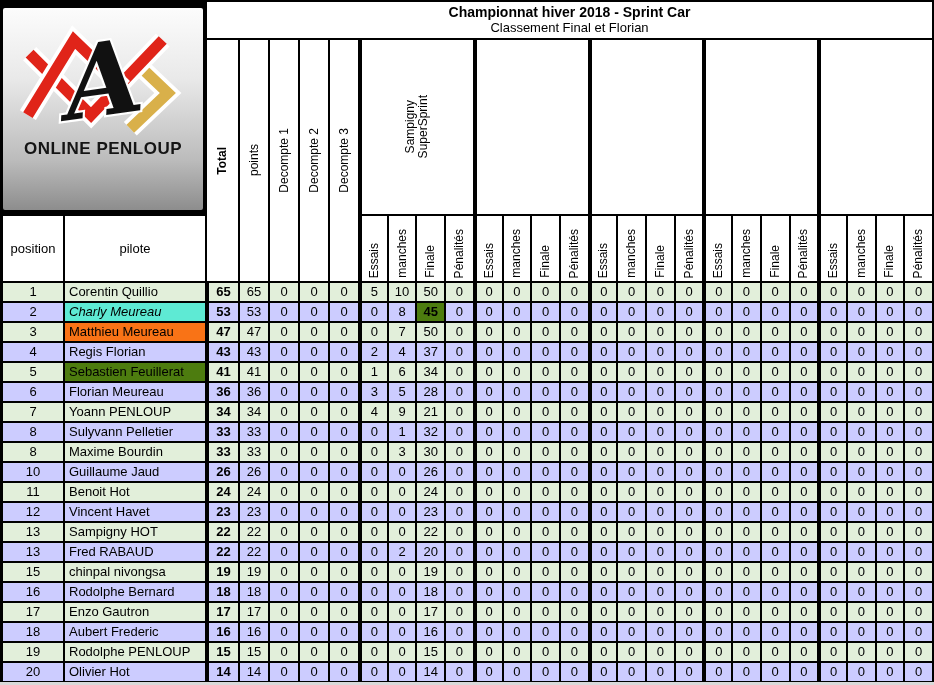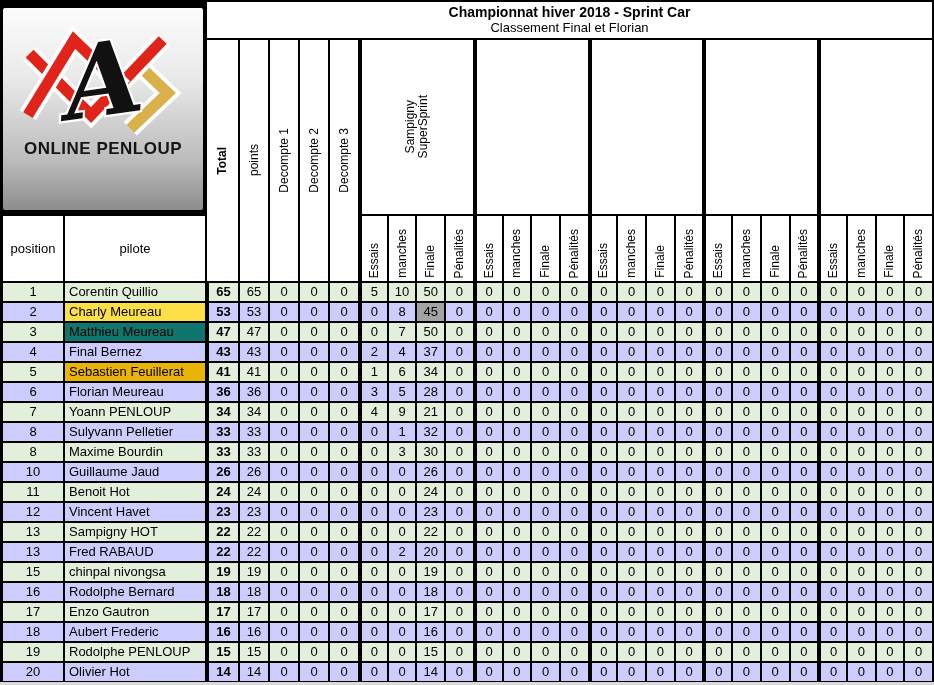--- a/index.html
+++ b/index.html
@@ -199,48 +199,48 @@
     <div class="cell" style="grid-area: 4 / 19; background: rgb(226, 239, 218);">0</div>
     <div class="cell thickL" style="grid-area: 4 / 20; background: rgb(226, 239, 218);">0</div>
     <div class="cell" style="grid-area: 4 / 21; background: rgb(226, 239, 218);">0</div>
     <div class="cell" style="grid-area: 4 / 22; background: rgb(226, 239, 218);">0</div>
     <div class="cell" style="grid-area: 4 / 23; background: rgb(226, 239, 218);">0</div>
     <div class="cell thickL" style="grid-area: 4 / 24; background: rgb(226, 239, 218);">0</div>
     <div class="cell" style="grid-area: 4 / 25; background: rgb(226, 239, 218);">0</div>
     <div class="cell" style="grid-area: 4 / 26; background: rgb(226, 239, 218);">0</div>
     <div class="cell" style="grid-area: 4 / 27; background: rgb(226, 239, 218);">0</div>
     <div class="cell" style="grid-area: 5 / 1; background: rgb(204, 204, 255);">2</div>
-    <div class="cell name" style="grid-area: 5 / 2; background: #fde047;">Charly Meureau</div>
+    <div class="cell name" style="grid-area: 5 / 2; background: #5eead4; font-style: italic;">Charly Meureau</div>
     <div class="cell bold thickL" style="grid-area: 5 / 3; background: rgb(204, 204, 255);">53</div>
     <div class="cell" style="grid-area: 5 / 4; background: rgb(204, 204, 255);">53</div>
     <div class="cell" style="grid-area: 5 / 5; background: rgb(204, 204, 255);">0</div>
     <div class="cell" style="grid-area: 5 / 6; background: rgb(204, 204, 255);">0</div>
     <div class="cell" style="grid-area: 5 / 7; background: rgb(204, 204, 255);">0</div>
     <div class="cell thickL" style="grid-area: 5 / 8; background: rgb(204, 204, 255);">0</div>
     <div class="cell" style="grid-area: 5 / 9; background: rgb(204, 204, 255);">8</div>
-    <div class="cell" style="grid-area: 5 / 10; background: #a3a3a3;">45</div>
+    <div class="cell" style="grid-area: 5 / 10; background: #4d7c0f; font-weight: bold;">45</div>
     <div class="cell" style="grid-area: 5 / 11; background: rgb(204, 204, 255);">0</div>
     <div class="cell thickL" style="grid-area: 5 / 12; background: rgb(204, 204, 255);">0</div>
     <div class="cell" style="grid-area: 5 / 13; background: rgb(204, 204, 255);">0</div>
     <div class="cell" style="grid-area: 5 / 14; background: rgb(204, 204, 255);">0</div>
     <div class="cell" style="grid-area: 5 / 15; background: rgb(204, 204, 255);">0</div>
     <div class="cell thickL" style="grid-area: 5 / 16; background: rgb(204, 204, 255);">0</div>
     <div class="cell" style="grid-area: 5 / 17; background: rgb(204, 204, 255);">0</div>
     <div class="cell" style="grid-area: 5 / 18; background: rgb(204, 204, 255);">0</div>
     <div class="cell" style="grid-area: 5 / 19; background: rgb(204, 204, 255);">0</div>
     <div class="cell thickL" style="grid-area: 5 / 20; background: rgb(204, 204, 255);">0</div>
     <div class="cell" style="grid-area: 5 / 21; background: rgb(204, 204, 255);">0</div>
     <div class="cell" style="grid-area: 5 / 22; background: rgb(204, 204, 255);">0</div>
     <div class="cell" style="grid-area: 5 / 23; background: rgb(204, 204, 255);">0</div>
     <div class="cell thickL" style="grid-area: 5 / 24; background: rgb(204, 204, 255);">0</div>
     <div class="cell" style="grid-area: 5 / 25; background: rgb(204, 204, 255);">0</div>
     <div class="cell" style="grid-area: 5 / 26; background: rgb(204, 204, 255);">0</div>
     <div class="cell" style="grid-area: 5 / 27; background: rgb(204, 204, 255);">0</div>
     <div class="cell" style="grid-area: 6 / 1; background: rgb(226, 239, 218);">3</div>
-    <div class="cell name" style="grid-area: 6 / 2; background: #0f766e;">Matthieu Meureau</div>
+    <div class="cell name" style="grid-area: 6 / 2; background: #f97316;">Matthieu Meureau</div>
     <div class="cell bold thickL" style="grid-area: 6 / 3; background: rgb(226, 239, 218);">47</div>
     <div class="cell" style="grid-area: 6 / 4; background: rgb(226, 239, 218);">47</div>
     <div class="cell" style="grid-area: 6 / 5; background: rgb(226, 239, 218);">0</div>
     <div class="cell" style="grid-area: 6 / 6; background: rgb(226, 239, 218);">0</div>
     <div class="cell" style="grid-area: 6 / 7; background: rgb(226, 239, 218);">0</div>
     <div class="cell thickL" style="grid-area: 6 / 8; background: rgb(226, 239, 218);">0</div>
     <div class="cell" style="grid-area: 6 / 9; background: rgb(226, 239, 218);">7</div>
     <div class="cell" style="grid-area: 6 / 10; background: rgb(226, 239, 218);">50</div>
     <div class="cell" style="grid-area: 6 / 11; background: rgb(226, 239, 218);">0</div>
     <div class="cell thickL" style="grid-area: 6 / 12; background: rgb(226, 239, 218);">0</div>
@@ -253,21 +253,21 @@
     <div class="cell" style="grid-area: 6 / 19; background: rgb(226, 239, 218);">0</div>
     <div class="cell thickL" style="grid-area: 6 / 20; background: rgb(226, 239, 218);">0</div>
     <div class="cell" style="grid-area: 6 / 21; background: rgb(226, 239, 218);">0</div>
     <div class="cell" style="grid-area: 6 / 22; background: rgb(226, 239, 218);">0</div>
     <div class="cell" style="grid-area: 6 / 23; background: rgb(226, 239, 218);">0</div>
     <div class="cell thickL" style="grid-area: 6 / 24; background: rgb(226, 239, 218);">0</div>
     <div class="cell" style="grid-area: 6 / 25; background: rgb(226, 239, 218);">0</div>
     <div class="cell" style="grid-area: 6 / 26; background: rgb(226, 239, 218);">0</div>
     <div class="cell" style="grid-area: 6 / 27; background: rgb(226, 239, 218);">0</div>
     <div class="cell" style="grid-area: 7 / 1; background: rgb(204, 204, 255);">4</div>
-    <div class="cell name" style="grid-area: 7 / 2; background: rgb(204, 204, 255);">Final Bernez</div>
+    <div class="cell name" style="grid-area: 7 / 2; background: rgb(204, 204, 255);">Regis Florian</div>
     <div class="cell bold thickL" style="grid-area: 7 / 3; background: rgb(204, 204, 255);">43</div>
     <div class="cell" style="grid-area: 7 / 4; background: rgb(204, 204, 255);">43</div>
     <div class="cell" style="grid-area: 7 / 5; background: rgb(204, 204, 255);">0</div>
     <div class="cell" style="grid-area: 7 / 6; background: rgb(204, 204, 255);">0</div>
     <div class="cell" style="grid-area: 7 / 7; background: rgb(204, 204, 255);">0</div>
     <div class="cell thickL" style="grid-area: 7 / 8; background: rgb(204, 204, 255);">2</div>
     <div class="cell" style="grid-area: 7 / 9; background: rgb(204, 204, 255);">4</div>
     <div class="cell" style="grid-area: 7 / 10; background: rgb(204, 204, 255);">37</div>
     <div class="cell" style="grid-area: 7 / 11; background: rgb(204, 204, 255);">0</div>
     <div class="cell thickL" style="grid-area: 7 / 12; background: rgb(204, 204, 255);">0</div>
@@ -280,21 +280,21 @@
     <div class="cell" style="grid-area: 7 / 19; background: rgb(204, 204, 255);">0</div>
     <div class="cell thickL" style="grid-area: 7 / 20; background: rgb(204, 204, 255);">0</div>
     <div class="cell" style="grid-area: 7 / 21; background: rgb(204, 204, 255);">0</div>
     <div class="cell" style="grid-area: 7 / 22; background: rgb(204, 204, 255);">0</div>
     <div class="cell" style="grid-area: 7 / 23; background: rgb(204, 204, 255);">0</div>
     <div class="cell thickL" style="grid-area: 7 / 24; background: rgb(204, 204, 255);">0</div>
     <div class="cell" style="grid-area: 7 / 25; background: rgb(204, 204, 255);">0</div>
     <div class="cell" style="grid-area: 7 / 26; background: rgb(204, 204, 255);">0</div>
     <div class="cell" style="grid-area: 7 / 27; background: rgb(204, 204, 255);">0</div>
     <div class="cell" style="grid-area: 8 / 1; background: rgb(226, 239, 218);">5</div>
-    <div class="cell name" style="grid-area: 8 / 2; background: #eab308;">Sebastien Feuillerat</div>
+    <div class="cell name" style="grid-area: 8 / 2; background: #4d7c0f;">Sebastien Feuillerat</div>
     <div class="cell bold thickL" style="grid-area: 8 / 3; background: rgb(226, 239, 218);">41</div>
     <div class="cell" style="grid-area: 8 / 4; background: rgb(226, 239, 218);">41</div>
     <div class="cell" style="grid-area: 8 / 5; background: rgb(226, 239, 218);">0</div>
     <div class="cell" style="grid-area: 8 / 6; background: rgb(226, 239, 218);">0</div>
     <div class="cell" style="grid-area: 8 / 7; background: rgb(226, 239, 218);">0</div>
     <div class="cell thickL" style="grid-area: 8 / 8; background: rgb(226, 239, 218);">1</div>
     <div class="cell" style="grid-area: 8 / 9; background: rgb(226, 239, 218);">6</div>
     <div class="cell" style="grid-area: 8 / 10; background: rgb(226, 239, 218);">34</div>
     <div class="cell" style="grid-area: 8 / 11; background: rgb(226, 239, 218);">0</div>
     <div class="cell thickL" style="grid-area: 8 / 12; background: rgb(226, 239, 218);">0</div>

